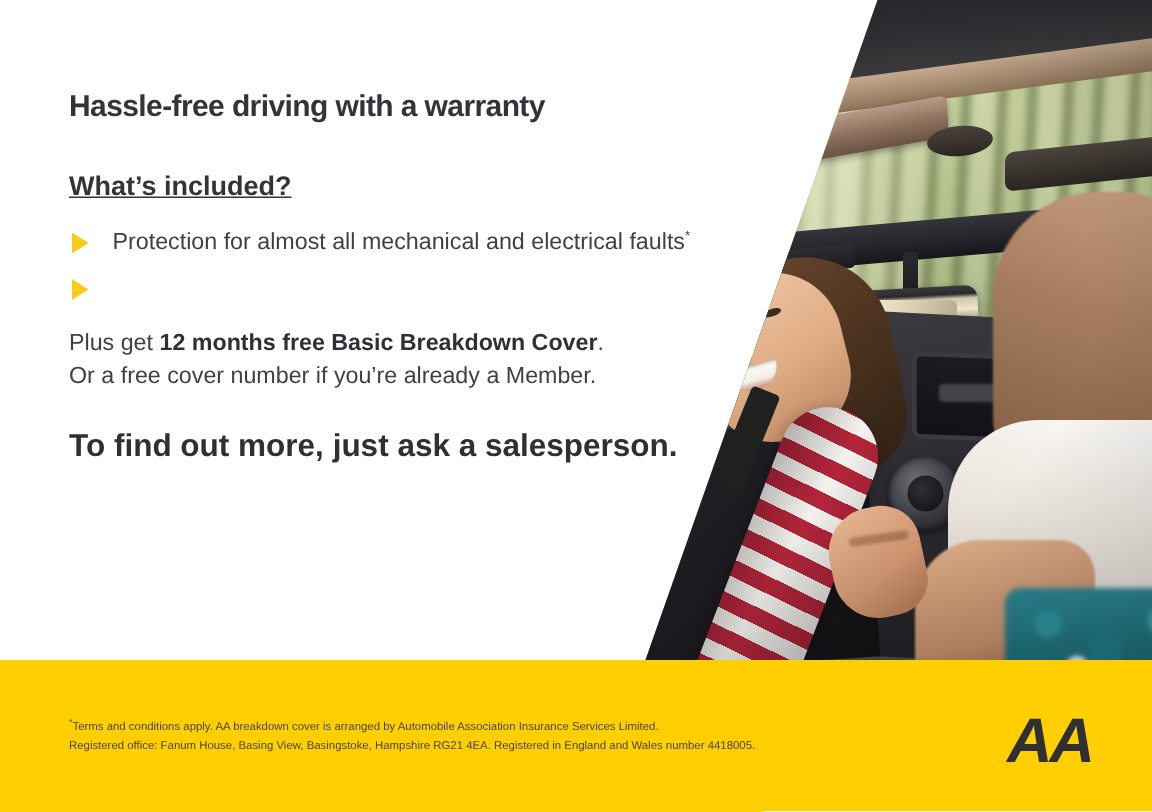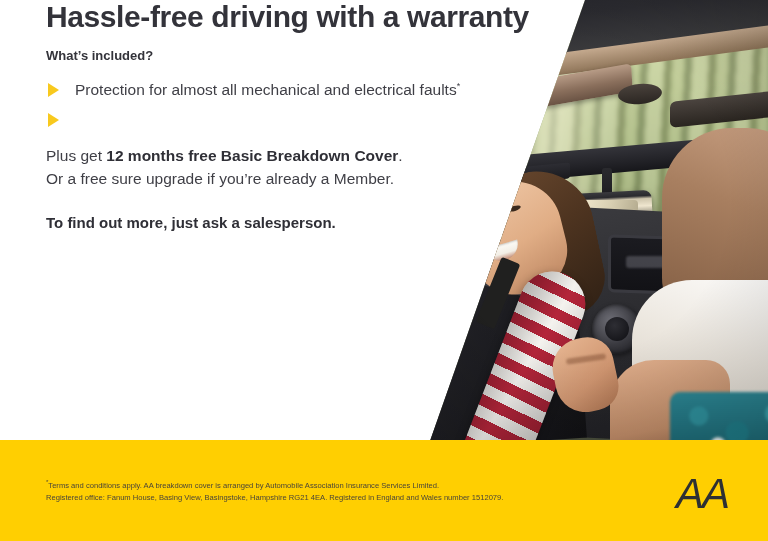--- a/index.html
+++ b/index.html
@@ -320,38 +320,40 @@
   
   .copy {
     position: absolute;
     left: 46px;
     top: 0;
     width: 500px;
     z-index: 3;
   }
   .headline {
     margin: 0;
-    font-size: 30px;
+    padding-top: 60px;
+    font-size: 20px;
     font-weight: bold;
     letter-spacing: -0.4px;
     color: #33333a;
     line-height: 1.1;
   }
   .intro {
     margin: 17px 0 0 0;
     font-size: 15.5px;
     line-height: 1.42;
     color: #3f3f46;
     max-width: 482px;
   }
   .subhead {
-    margin: 15px 0 0 0;
-    font-size: 13px;
+    margin: 32px 0 0 0;
+    font-size: 18px;
     font-weight: bold;
     color: #33333a;
+    text-decoration: underline;
   }
   .benefits {
     list-style: none;
     margin: 17px 0 0 0;
     padding: 0;
     text-align: center;
   }
   .benefit {
     display: flex;
     align-items: flex-start;
@@ -376,21 +378,21 @@
   }
   .plus {
     margin: 18px 0 0 0;
     font-size: 15.5px;
     line-height: 1.45;
     color: #3f3f46;
   }
   .plus b { color: #2f2f36; }
   .cta {
     margin: 24px 0 0 0;
-    font-size: 15px;
+    font-size: 21px;
     font-weight: bold;
     color: #2f2f36;
   }
 
   
   .footer {
     position: absolute;
     left: 0;
     bottom: 0;
     width: 768px;
@@ -407,21 +409,21 @@
     line-height: 1.62;
     color: #4a4538;
   }
   .legal p { margin: 0; }
   .legal sup { font-size: 6px; vertical-align: super; }
   .aa-logo {
     position: absolute;
     right: 40px;
     top: 30px;
     font-size: 42px;
-    font-weight: normal;
+    font-weight: bold;
     font-style: italic;
     letter-spacing: -2px;
     color: #2e3033;
     font-family: "Liberation Sans", sans-serif;
   }
 </style>
 </head>
 <body>
 
 <div class="advert">
@@ -480,27 +482,27 @@
         <span class="tri"></span>
         <span class="benefit-text"><span>Protection for almost all mechanical and electrical faults</span><sup>*</sup></span>
       </li>
       <li class="benefit">
         <span class="tri"></span>
       </li>
     </ul>
 
     <p class="plus">
       <span>Plus get </span><b>12 months free Basic Breakdown Cover</b><span>.</span><br>
-      <span>Or a free sure upgrade if you’re already a Member.</span>
+      <span>Or a free cover number if you’re already a Member.</span>
     </p>
 
     <p class="cta">To find out more, just ask a salesperson.</p>
   </div>
 
   <div class="footer">
     <div class="legal">
       <p><sup>*</sup><span>Terms and conditions apply. AA breakdown cover is arranged by Automobile Association Insurance Services Limited.</span></p>
-      <p>Registered office: Fanum House, Basing View, Basingstoke, Hampshire RG21 4EA. Registered in England and Wales number 1512079.</p>
+      <p>Registered office: Fanum House, Basing View, Basingstoke, Hampshire RG21 4EA. Registered in England and Wales number 4418005.</p>
     </div>
     <div class="aa-logo">AA</div>
   </div>
 
 </div>
 
 </body></html>

